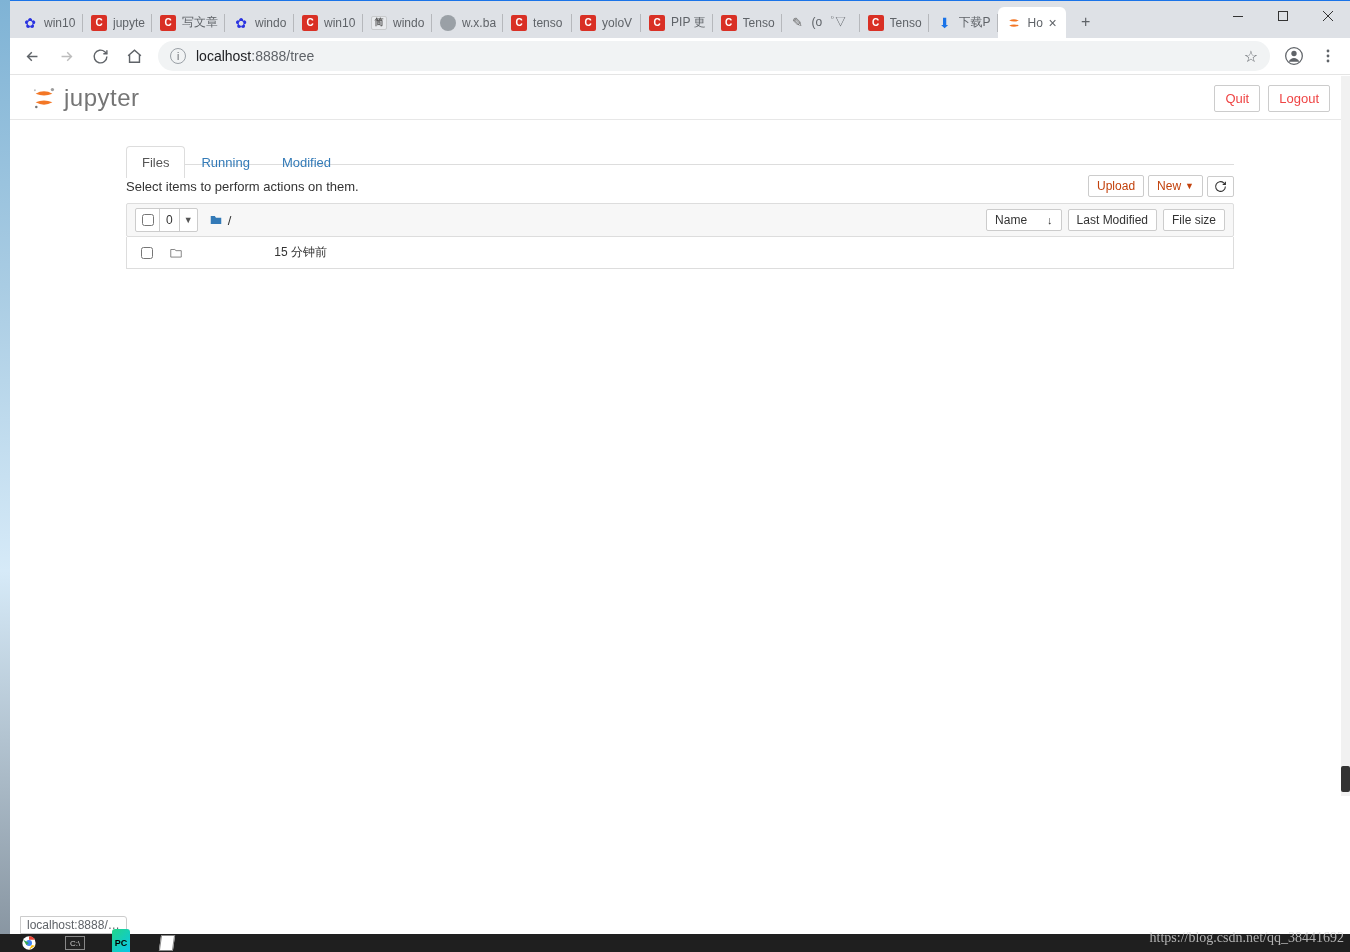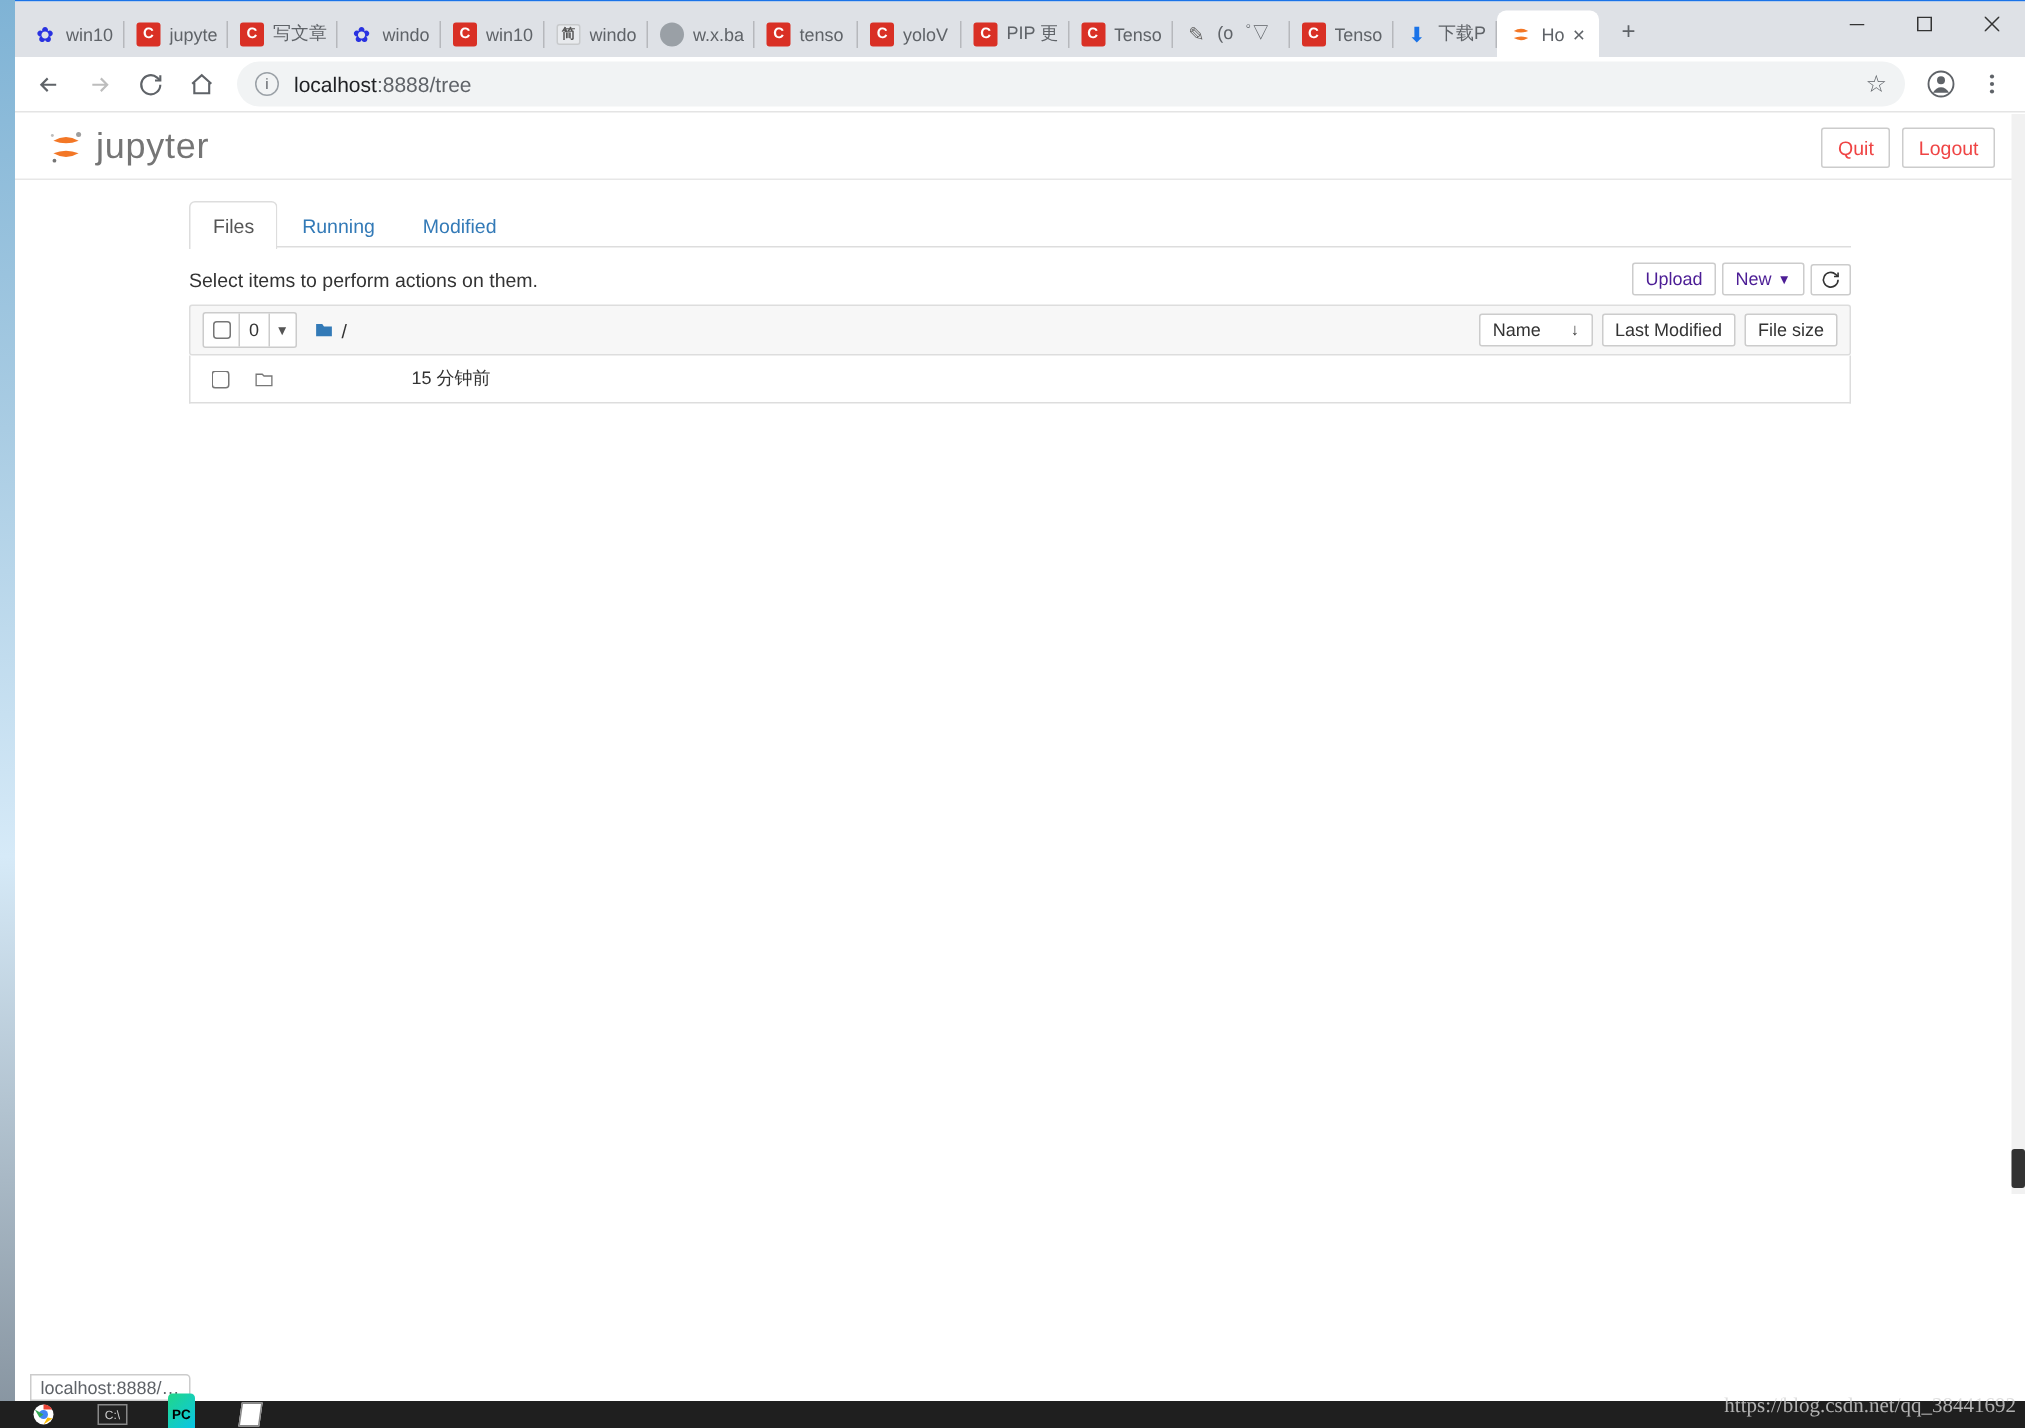--- a/index.html
+++ b/index.html
@@ -32,27 +32,27 @@
 
 .page { position:absolute; top:74px; left:0; right:0; bottom:0; overflow-y:auto; }
 .jp-header { border-bottom:1px solid #e7e7e7; padding:8px 20px 6px 20px; display:flex; align-items:center; justify-content:space-between; }
 .jp-logo { display:flex; align-items:center; font-size:24px; color:#757575; font-weight:400; letter-spacing:0.5px; }
 .jp-logo svg { margin-right:6px; }
 .jp-header-right { display:flex; gap:8px; }
 .btn { border:1px solid #ccc; background:#fff; color:#ef4444; font-size:13px; padding:5px 10px; border-radius:2px; cursor:pointer; }
 
 .jp-body { max-width:1108px; margin:0 auto; padding:0 0px; }
 .jp-tabs { border-bottom:1px solid #ddd; display:flex; margin-top:12px; }
-.jp-tab { padding:8px 15px; color:#337ab7; font-size:13px; cursor:pointer; border:1px solid transparent; border-bottom:none; position:relative; top:2px; border-radius:4px 4px 0 0;text-align:center;}
+.jp-tab { padding:8px 15px; color:#337ab7; font-size:13px; cursor:pointer; border:1px solid transparent; border-bottom:none; position:relative; top:14px; border-radius:4px 4px 0 0;text-align:center;}
 .jp-tab.active { color:#555; background:#fff; border-color:#ddd #ddd #fff #ddd; }
 
 .toolbar-row { display:flex; align-items:center; justify-content:space-between; margin:10px 0 6px 0; }
 .toolbar-text { font-size:13px; color:#333; }
 .toolbar-right { display:flex; gap:4px; align-items:center;}
-.btn-sm { border:1px solid #ccc; background:#fff; color:#4c1d95; font-size:12px; padding:3px 8px; border-radius:2px; cursor:pointer; display:flex; align-items:center; gap:4px; }
+.btn-sm { border:1px solid #ccc; background:#fff; color:#c2410c; font-size:12px; padding:3px 8px; border-radius:2px; cursor:pointer; display:flex; align-items:center; gap:4px; }
 
 .list-header { background:#f7f7f7; border:1px solid #ddd; border-radius:2px; display:flex; align-items:center; padding:4px 8px; height:34px;}
 .list-header .sel { display:flex; align-items:center; border:1px solid #ccc; border-radius:2px; background:#fff; height:24px; }
 .list-header .sel .cb { width:24px; display:flex; align-items:center; justify-content:center; border-right:1px solid #ccc; height:100%;}
 .list-header .sel .cnt { padding:0 6px; font-size:12px; }
 .list-header .sel .caret { width:18px; display:flex; align-items:center; justify-content:center; border-left:1px solid #ccc; height:100%; font-size:9px; color:#555;}
 .breadcrumb { margin-left:10px; display:flex; align-items:center; font-size:13px; color:#333; gap:4px;}
 .breadcrumb svg{color:#337ab7;}
 .list-header .spacer { flex:1; }
 .hdr-btn { border:1px solid #ccc; background:#fff; padding:3px 8px; font-size:12px; border-radius:2px; margin-left:6px; display:flex; align-items:center; gap:20px; cursor:pointer;}

